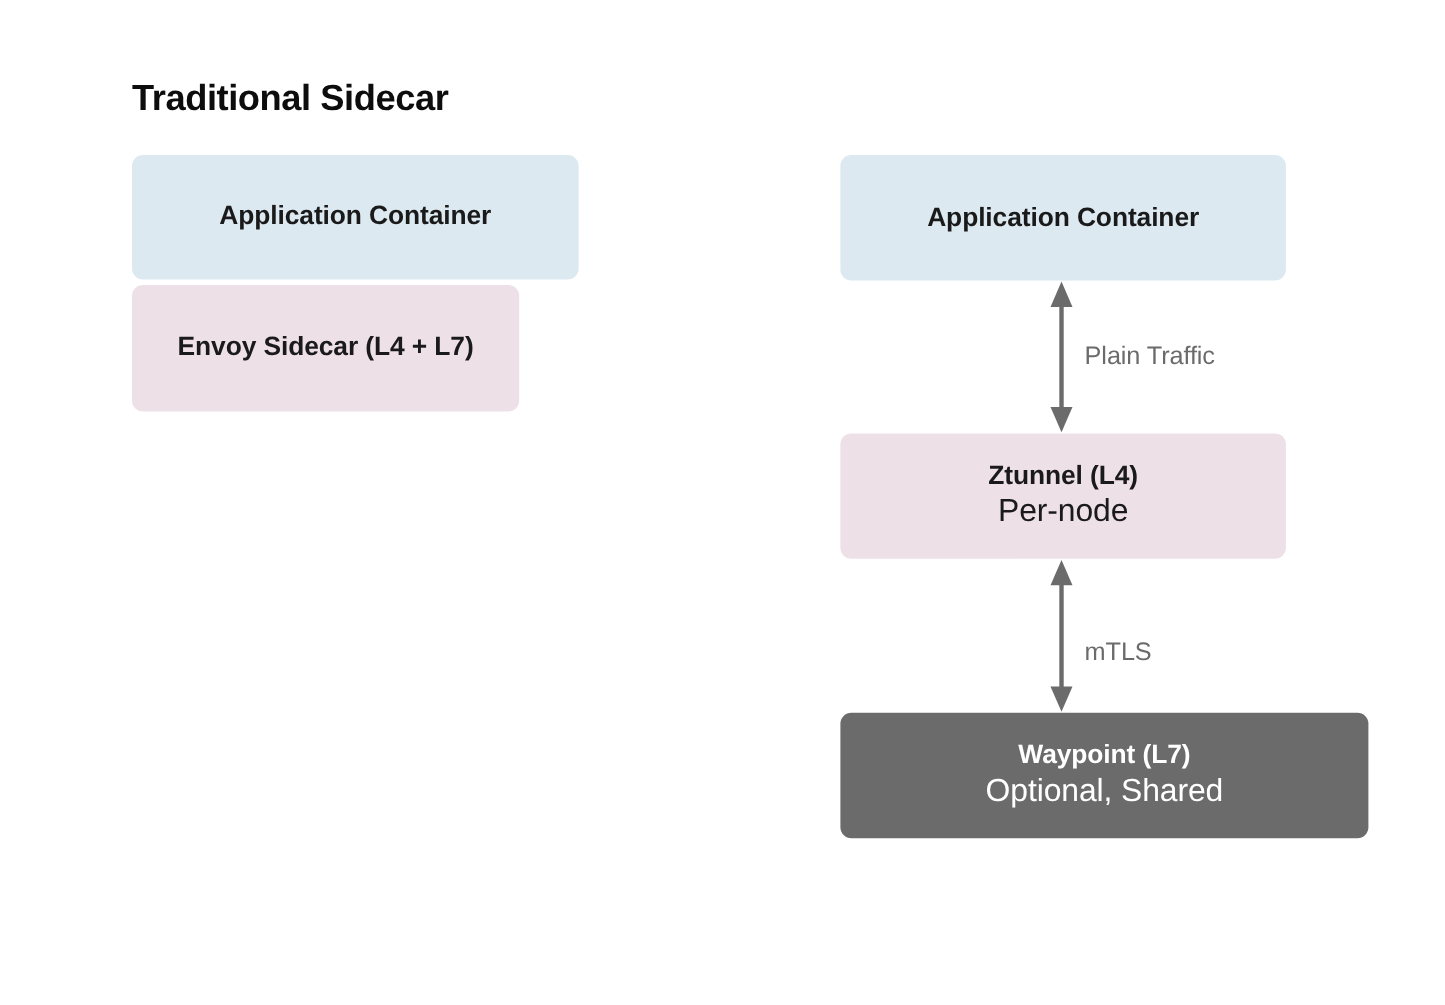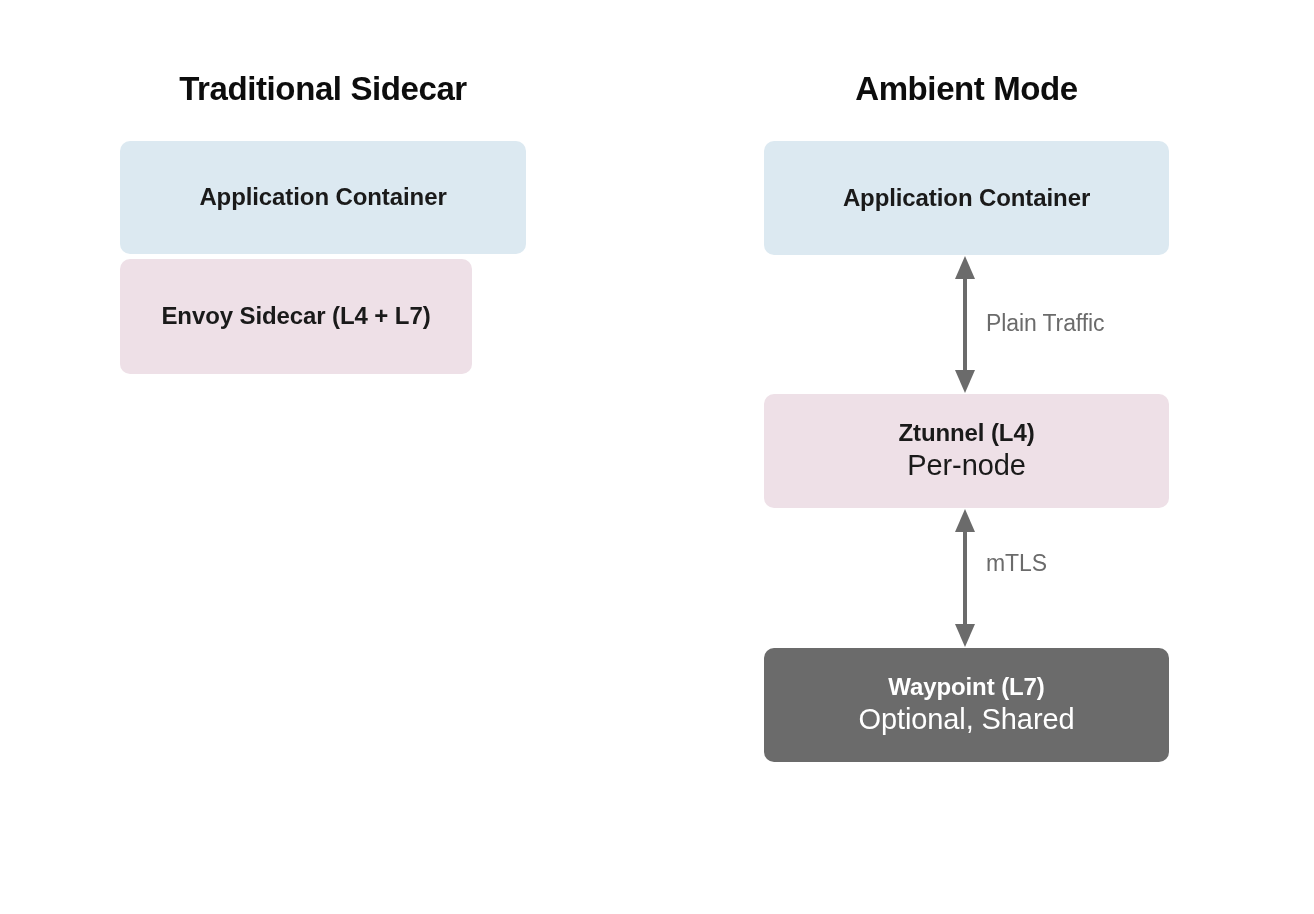--- a/index.html
+++ b/index.html
@@ -22,21 +22,21 @@
     inset: 0;
   }
 
   
   .col-heading {
     position: absolute;
     font-size: 33px;
     font-weight: bold;
     color: #0d0d0d;
     letter-spacing: -0.4px;
-    text-align: center;
+    text-align: left;
     white-space: nowrap;
     line-height: 1;
   }
   #heading-left  { left: 120px; width: 406px; top: 72px; }
   #heading-right { left: 764px; width: 405px; top: 72px; }
 
   
   .node-box {
     position: absolute;
     border-radius: 10px;
@@ -71,21 +71,21 @@
   .theme-gray .node-title,
   .theme-gray .node-sub { color: #ffffff; }
 
   
   #box-left-app     { left: 120px; top: 141px; width: 406px; height: 113px; }
   #box-left-sidecar { left: 120px; top: 259px; width: 352px; height: 115px; }
 
   
   #box-right-app      { left: 764px; top: 141px; width: 405px; height: 114px; }
   #box-right-ztunnel  { left: 764px; top: 394px; width: 405px; height: 114px; }
-  #box-right-waypoint { left: 764px; top: 648px; width: 405px; height: 114px; }
+  #box-right-waypoint { left: 764px; top: 648px; width: 480px; height: 114px; }
 
   
   .connector {
     position: absolute;
     left: 941px;
     width: 48px;
   }
   #connector-plain-traffic { top: 255px; height: 139px; }
   #connector-mtls          { top: 508px; height: 140px; }
 
@@ -95,38 +95,37 @@
     position: absolute;
     font-size: 23px;
     color: #6b6b6b;
     font-weight: normal;
     white-space: nowrap;
     letter-spacing: -0.1px;
     line-height: 1;
     text-align: right;
   }
   #label-plain-traffic { left: 986px; top: 312px; }
-  #label-mtls          { left: 986px; top: 552px; }
+  #label-mtls          { left: 986px; top: 581px; }
 </style>
 </head>
 <body>
 
 <div class="diagram">
 
   <div class="col-heading" id="heading-left">Traditional Sidecar</div>
 
   <div class="node-box theme-blue" id="box-left-app">
     <div class="node-title">Application Container</div>
   </div>
 
   <div class="node-box theme-pink" id="box-left-sidecar">
     <div class="node-title">Envoy Sidecar (L4 + L7)</div>
   </div>
 
-  <div class="col-heading" id="heading-right">Ambient Mode</div>
 
   <div class="node-box theme-blue" id="box-right-app">
     <div class="node-title">Application Container</div>
   </div>
 
   <div class="connector" id="connector-plain-traffic">
     <svg width="48" height="139" viewBox="0 0 48 139" aria-hidden="true">
       <line x1="24" y1="14" x2="24" y2="125" stroke="#6b6b6b" stroke-width="4"></line>
       <polygon points="24,1 34,24 14,24" fill="#6b6b6b"></polygon>
       <polygon points="24,138 34,115 14,115" fill="#6b6b6b"></polygon>

